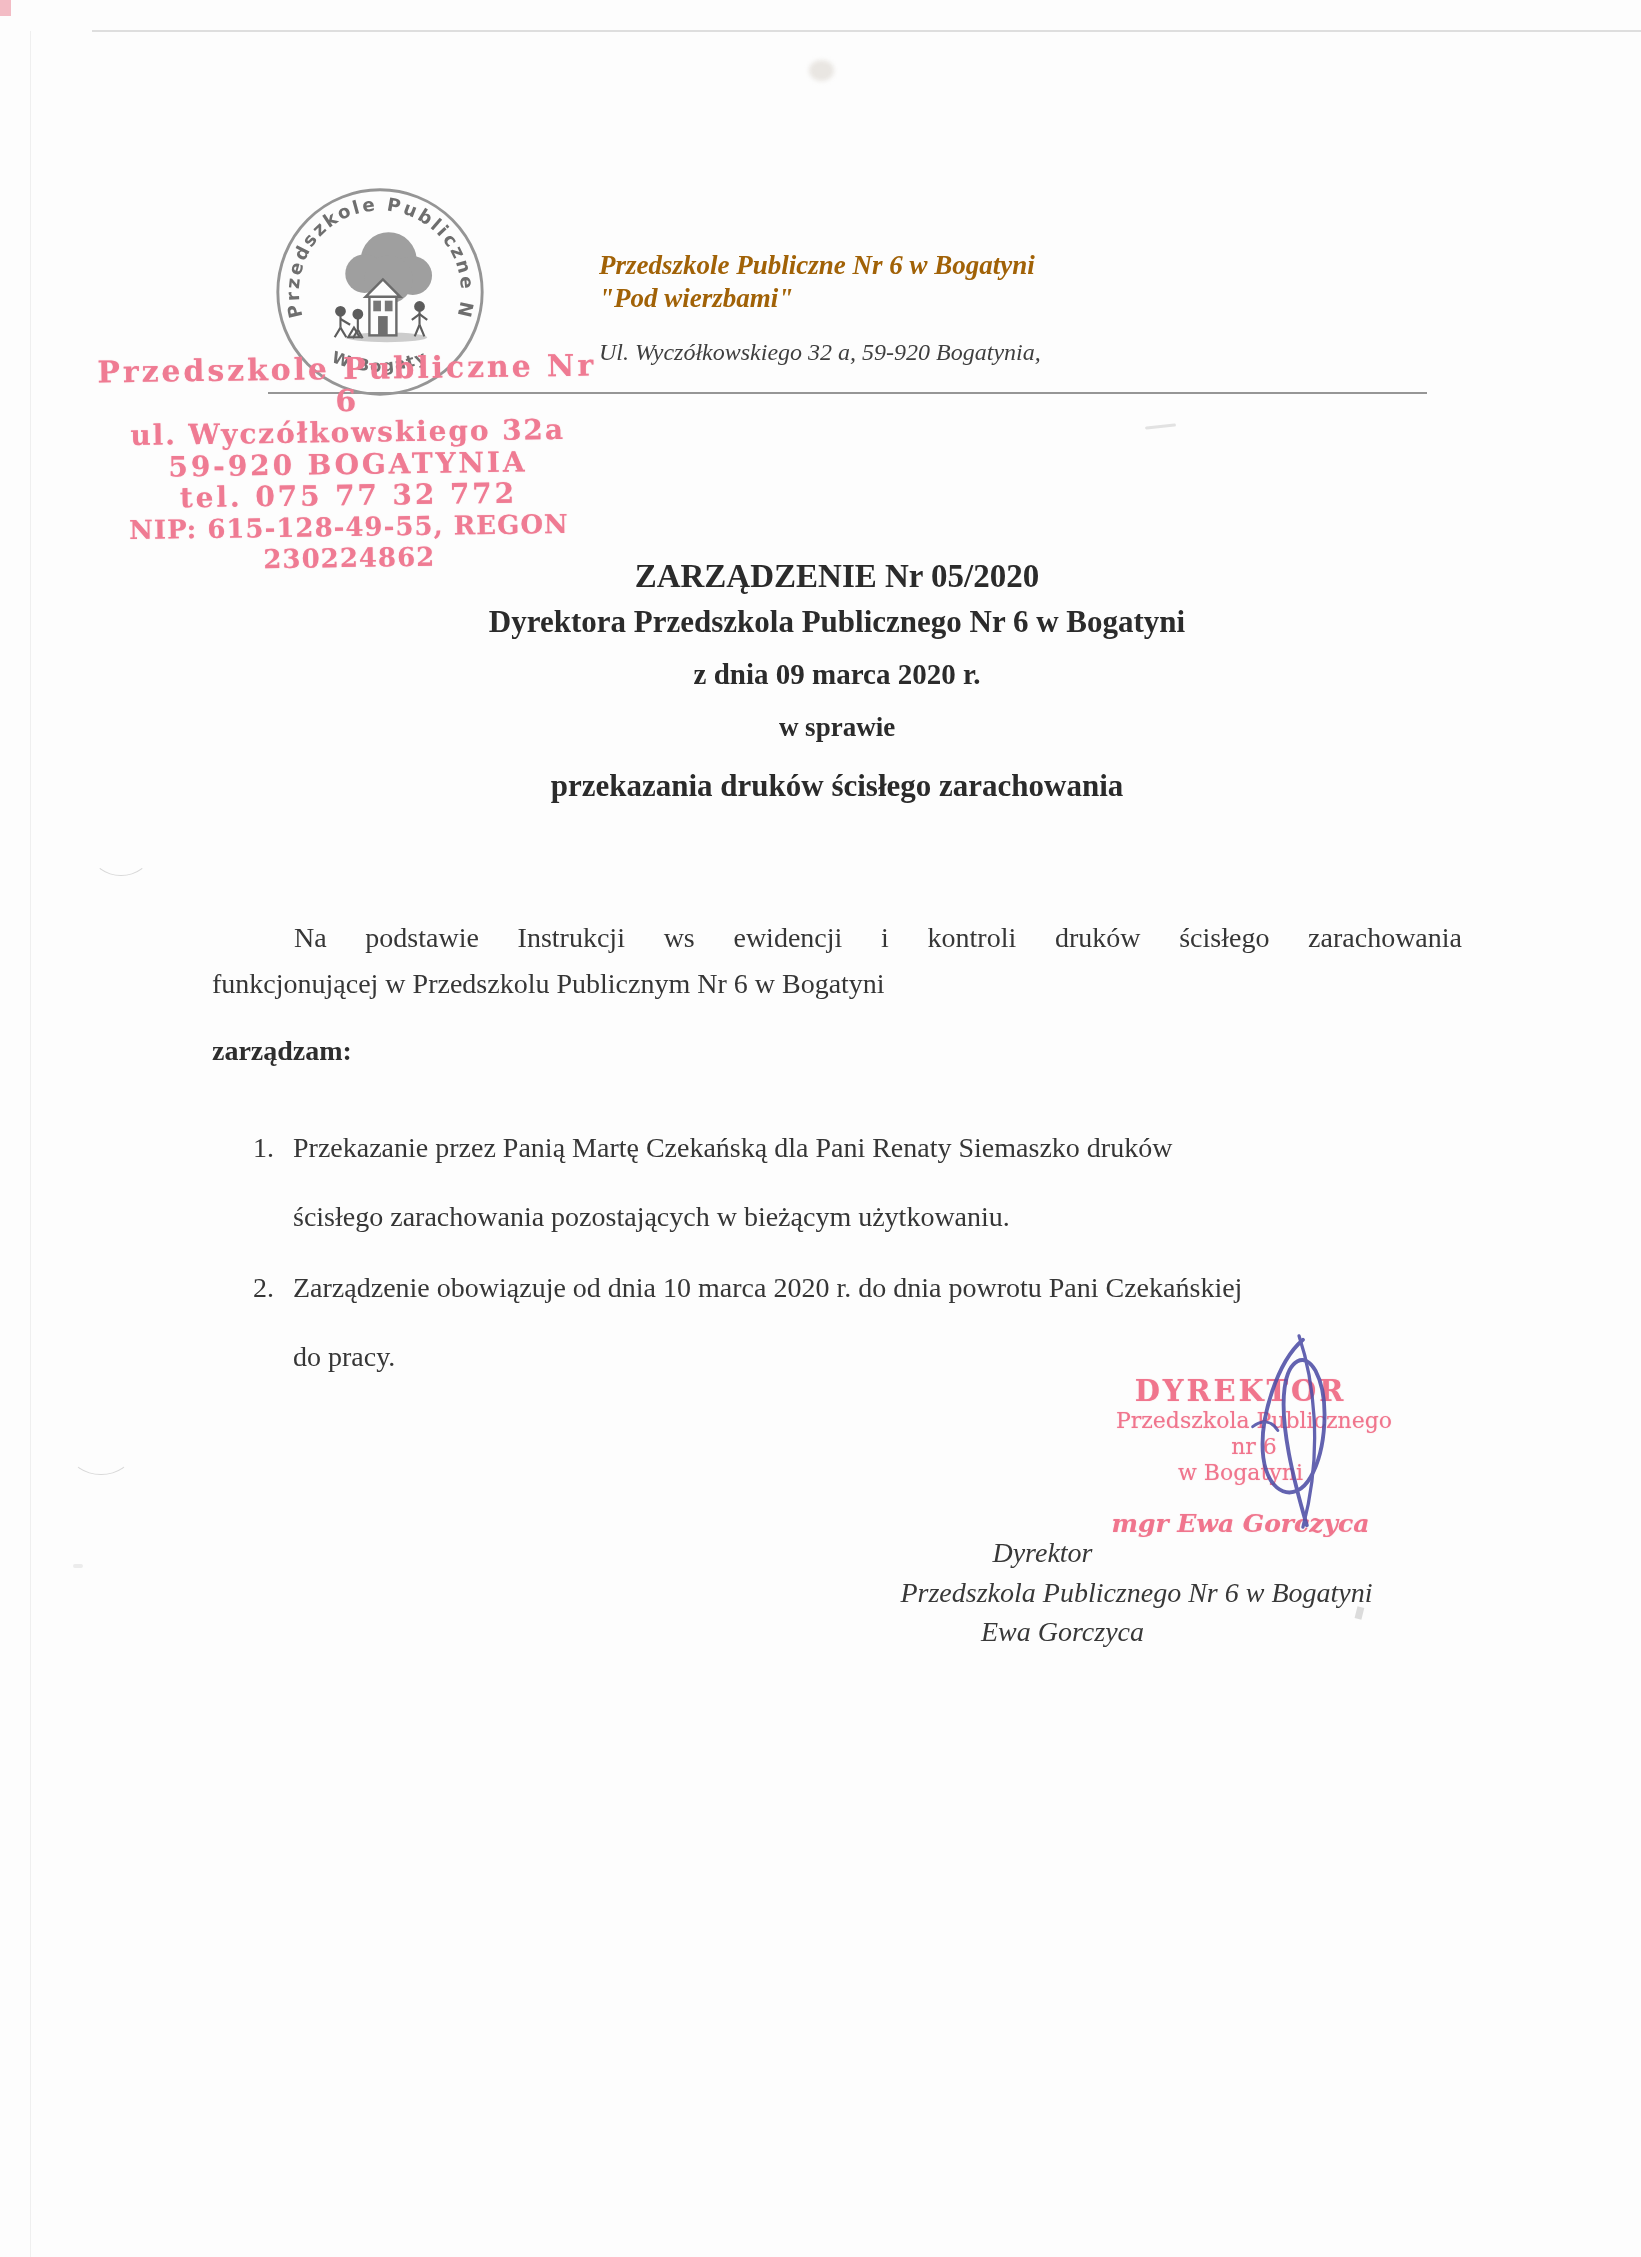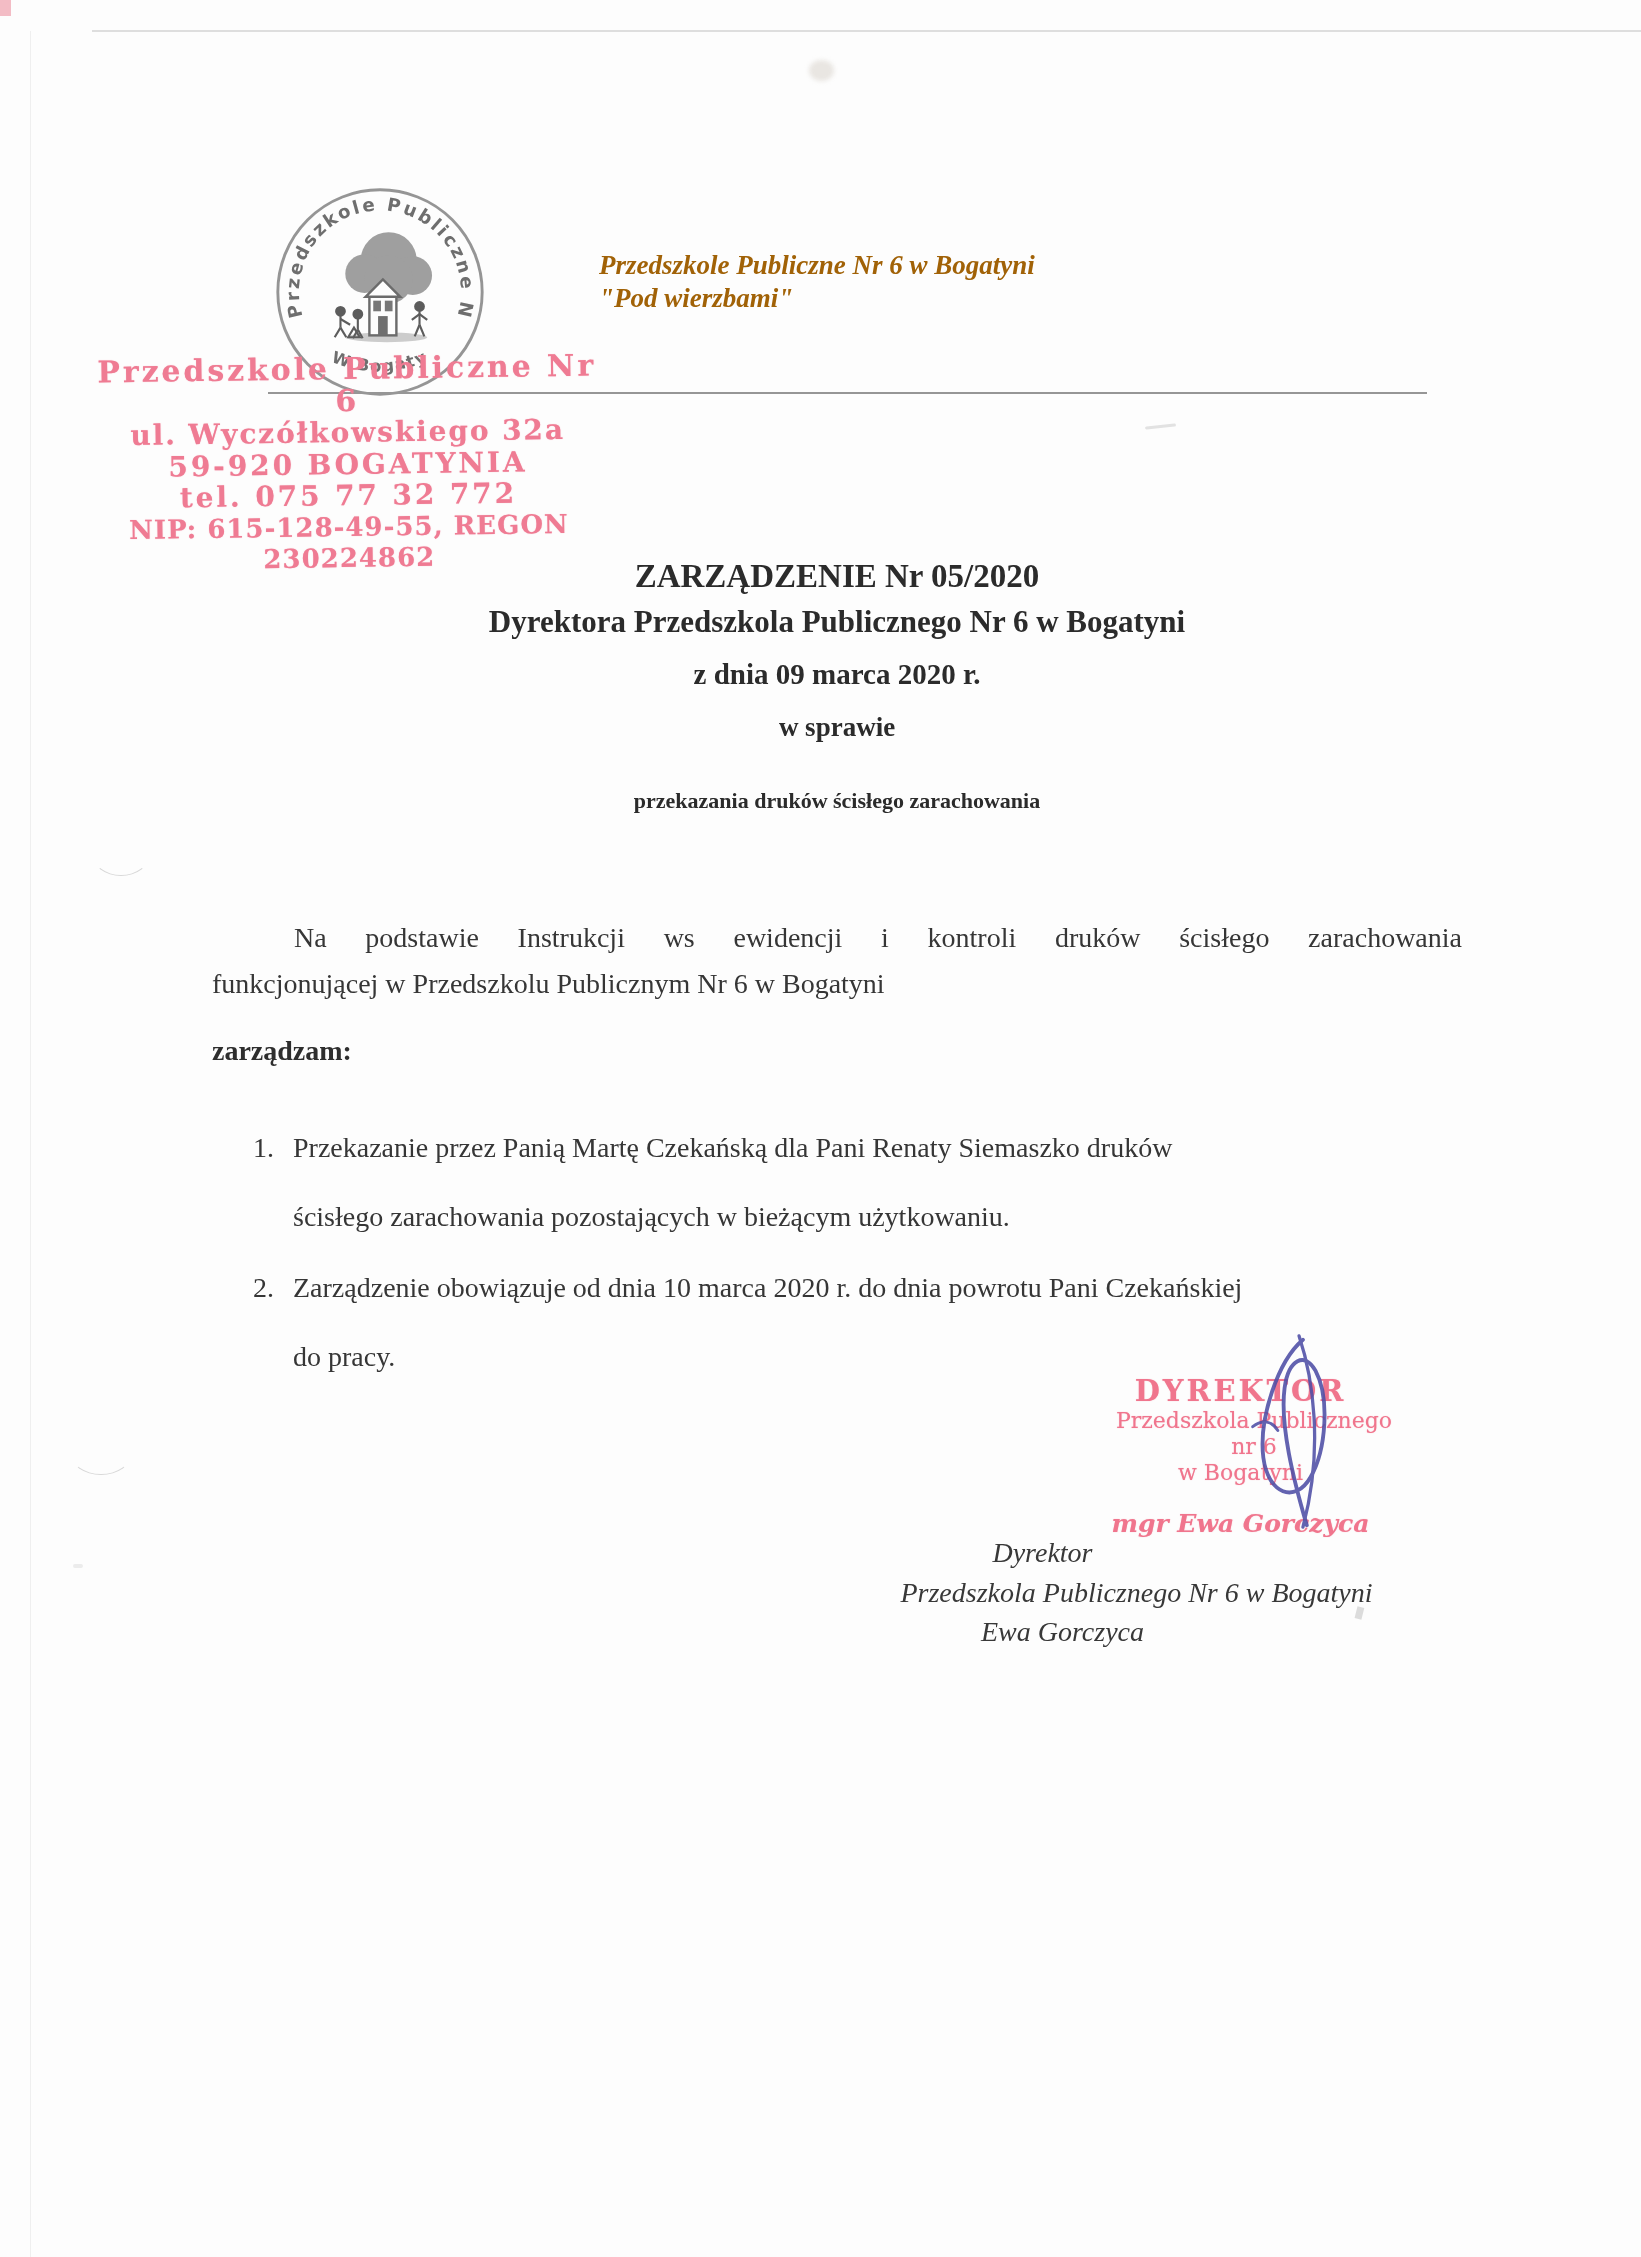--- a/index.html
+++ b/index.html
@@ -52,21 +52,21 @@
   .hdr-gap{height:23px;}
   .hdr-rule{left:268px;top:392px;width:1159px;height:1.9px;background:#969696;}
   .underline{text-decoration:underline;}
 
   
   .title-block{left:212px;width:1250px;text-align:center;color:#2b2b2b;font-weight:700;}
   .t1{top:558px;font-size:33px;}
   .t2{top:604px;font-size:31px;}
   .t3{top:658px;font-size:29px;}
   .t4{top:712px;font-size:27px;}
-  .t5{top:788px;font-size:22px;}
+  .t5{top:768px;font-size:31px;}
 
   
   .body-text{font-size:28px;color:#363636;}
   .intro1{left:212px;top:922px;width:1250px;text-indent:82px;text-align:justify;text-align-last:justify;}
   .intro2{left:212px;top:968px;width:1250px;}
   .decree{left:212px;top:1035px;font-weight:700;color:#2e2e2e;}
   .li-num{left:253px;width:39px;font-weight:400;}
   .li-text{left:293px;width:1197px;}
   .ln1{top:1132px;}
   .ln2{top:1201px;}
@@ -163,20 +163,21 @@
     </text>
     <text font-family="DejaVu Sans, sans-serif" font-size="17" font-weight="700" fill="#6e6e6e" letter-spacing="1.5">
       <textPath href="#arcBottom">W Bogatyni</textPath>
     </text>
   </svg>
 
   <div class="abs header-block">
     <div class="hdr-org">Przedszkole Publiczne Nr 6 w Bogatyni</div>
     <div class="hdr-org">"Pod wierzbami"</div>
     <div class="hdr-gap"></div>
+    <div class="hdr-addr">Ul. Wyczółkowskiego 32 a, 59-920 Bogatynia,</div>
   </div>
   <div class="abs hdr-rule"></div>
 
   <div class="abs title-block t1">ZARZĄDZENIE Nr 05/2020</div>
   <div class="abs title-block t2">Dyrektora Przedszkola Publicznego Nr 6 w Bogatyni</div>
   <div class="abs title-block t3">z dnia 09 marca 2020 r.</div>
   <div class="abs title-block t4">w sprawie</div>
   <div class="abs title-block t5">przekazania druków ścisłego zarachowania</div>
 
   <div class="abs body-text intro1">Na podstawie Instrukcji ws ewidencji i kontroli druków ścisłego zarachowania</div>

